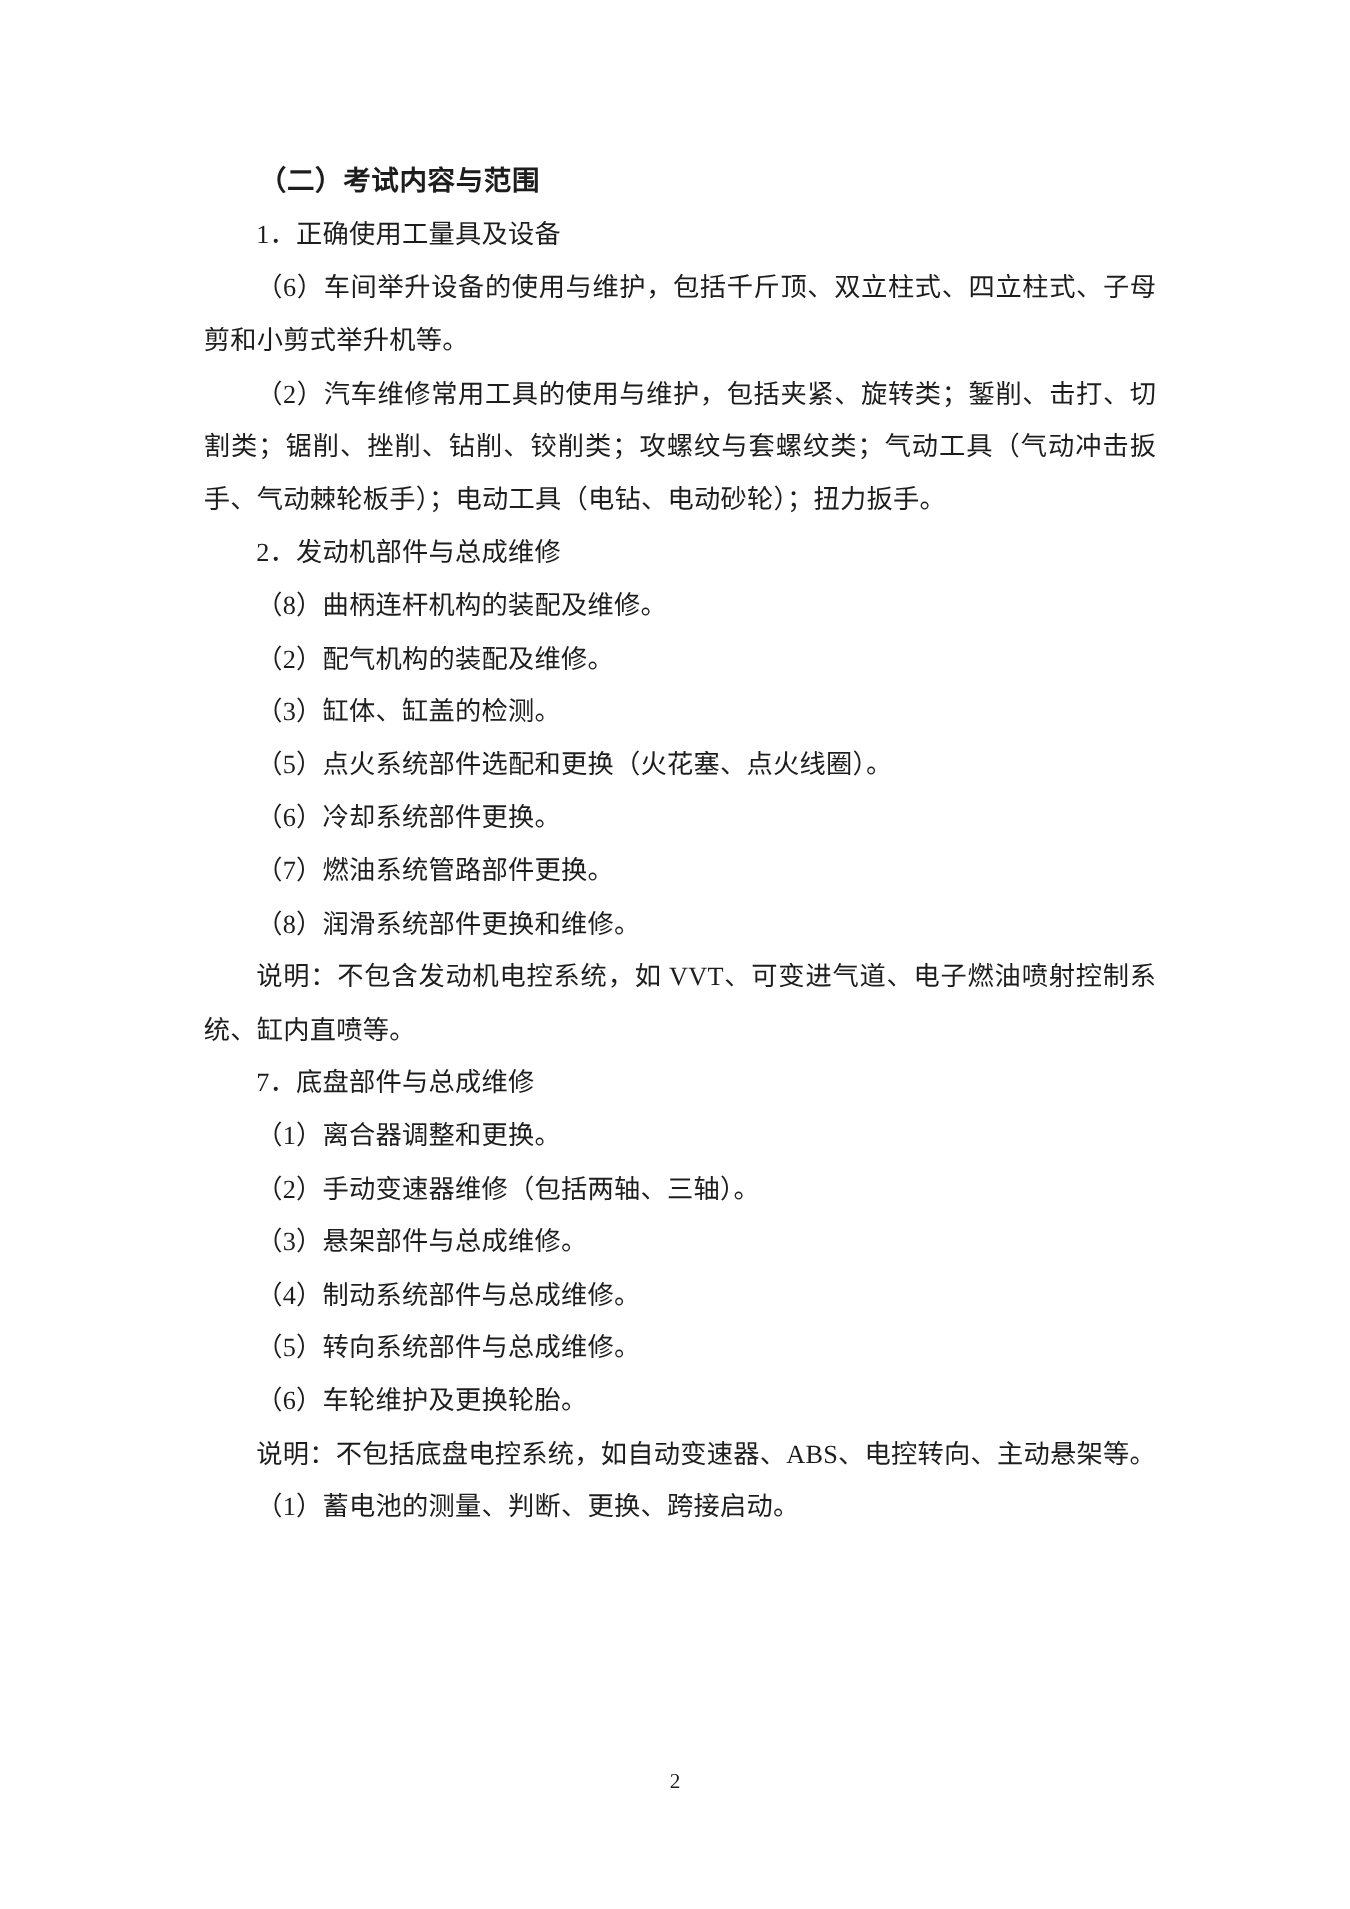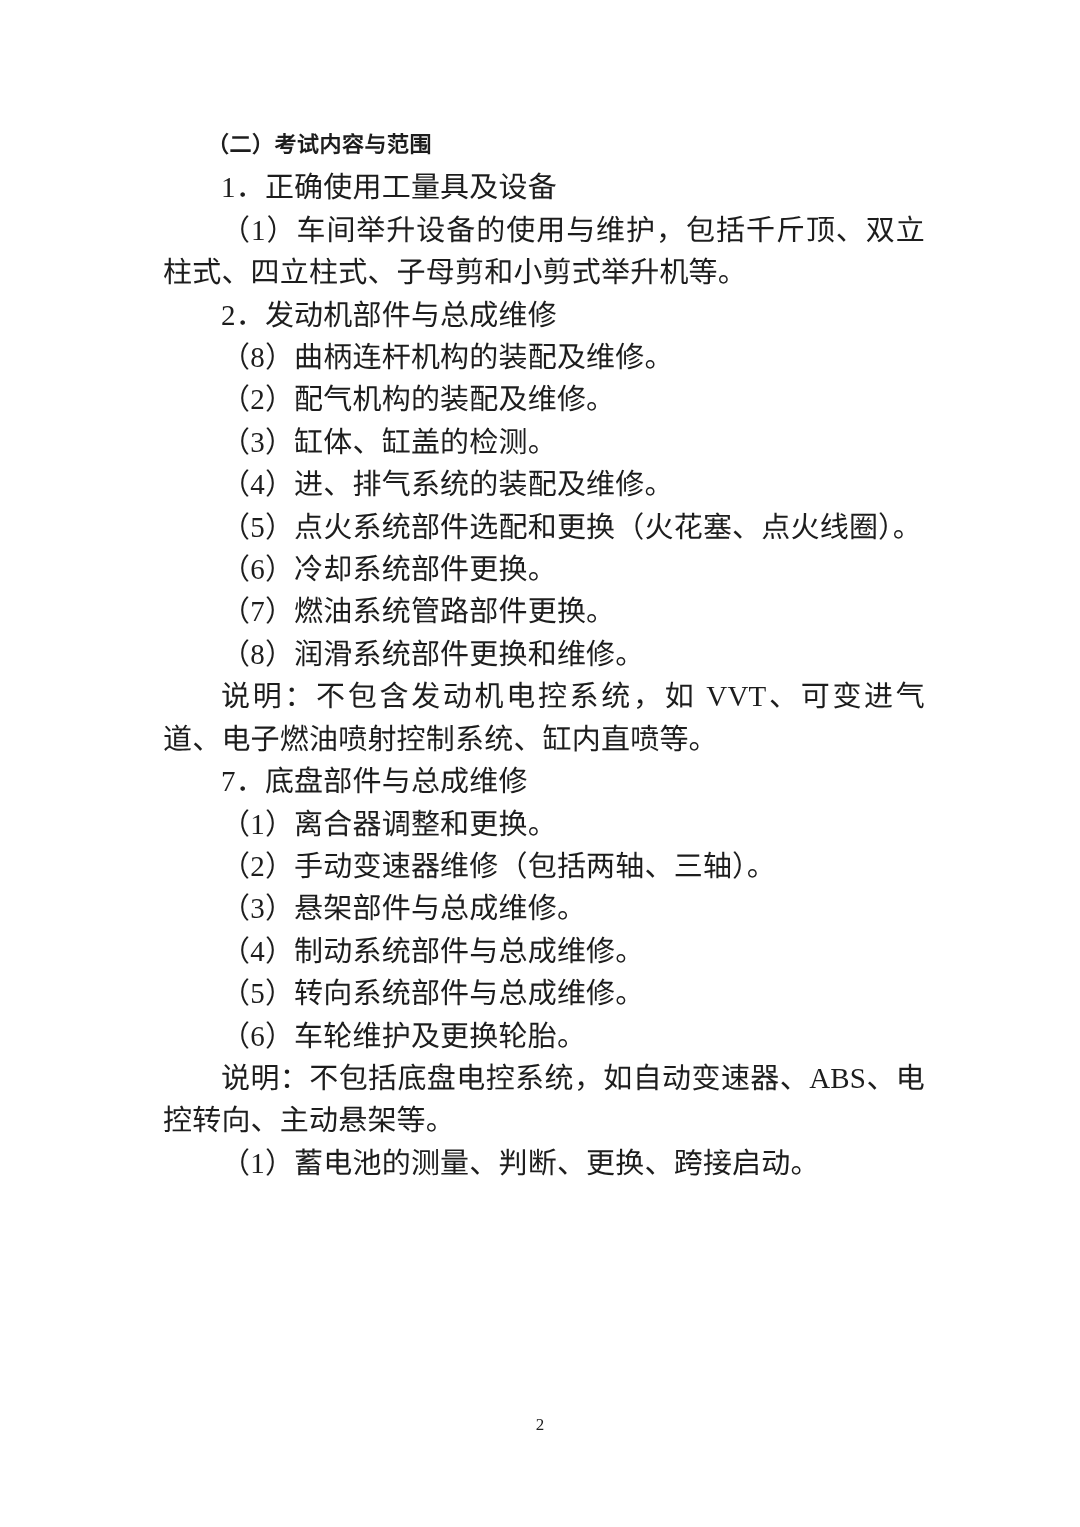--- a/index.html
+++ b/index.html
@@ -18,21 +18,21 @@
   }
   .content {
     position: absolute;
     left: 163px;
     top: 124px;
     width: 762px;
   }
   .content p {
     margin: 0;
     padding: 0;
-    font-size: 29px;
+    font-size: 21px;
     line-height: 42.4px;
     text-indent: 2em;
     text-align: justify;
     letter-spacing: 0.2px;
     word-break: break-all;
   }
   .content p.heading {
     font-family: "Liberation Sans", sans-serif;
     font-weight: 700;
     font-size: 22px;
@@ -50,26 +50,26 @@
     color: #1d1d1d;
   }
 </style>
 </head>
 <body>
 
 <div class="page">
   <div class="content">
     <p class="heading">（二）考试内容与范围</p>
     <p class="item">1．正确使用工量具及设备</p>
-    <p class="sub">（1）车间举升设备的使用与维护，包括千斤顶、双立柱式、四立柱式、子母剪和小剪式举升机等。</p>
+    <p class="sub">（6）车间举升设备的使用与维护，包括千斤顶、双立柱式、四立柱式、子母剪和小剪式举升机等。</p>
+    <p class="sub">（2）汽车维修常用工具的使用与维护，包括夹紧、旋转类；錾削、击打、切割类；锯削、挫削、钻削、铰削类；攻螺纹与套螺纹类；气动工具（气动冲击扳手、气动棘轮板手）；电动工具（电钻、电动砂轮）；扭力扳手。</p>
     <p class="item">2．发动机部件与总成维修</p>
     <p class="sub">（8）曲柄连杆机构的装配及维修。</p>
     <p class="sub">（2）配气机构的装配及维修。</p>
     <p class="sub">（3）缸体、缸盖的检测。</p>
-    <p class="sub">（4）进、排气系统的装配及维修。</p>
     <p class="sub">（5）点火系统部件选配和更换（火花塞、点火线圈）。</p>
     <p class="sub">（6）冷却系统部件更换。</p>
     <p class="sub">（7）燃油系统管路部件更换。</p>
     <p class="sub">（8）润滑系统部件更换和维修。</p>
     <p class="note">说明：不包含发动机电控系统，如 VVT、可变进气道、电子燃油喷射控制系统、缸内直喷等。</p>
     <p class="item">7．底盘部件与总成维修</p>
     <p class="sub">（1）离合器调整和更换。</p>
     <p class="sub">（2）手动变速器维修（包括两轴、三轴）。</p>
     <p class="sub">（3）悬架部件与总成维修。</p>
     <p class="sub">（4）制动系统部件与总成维修。</p>

